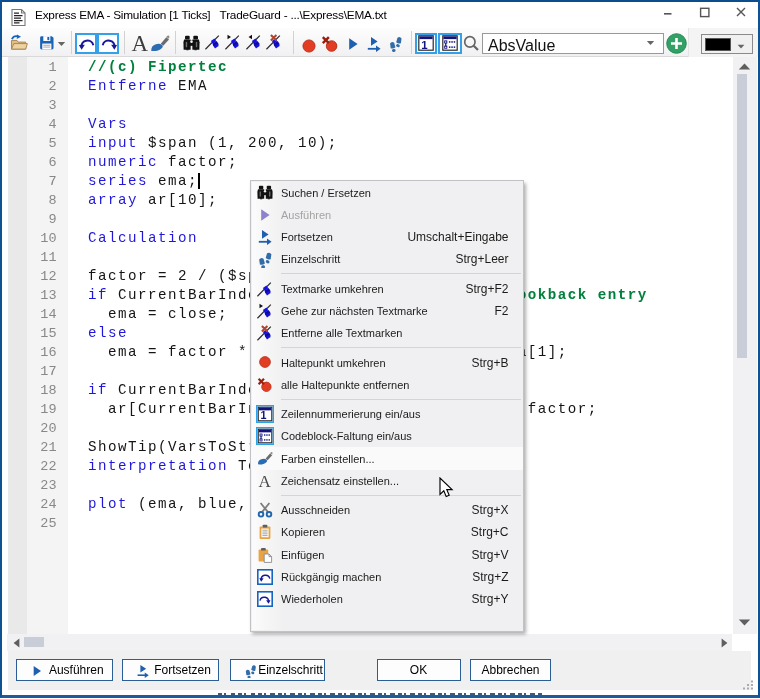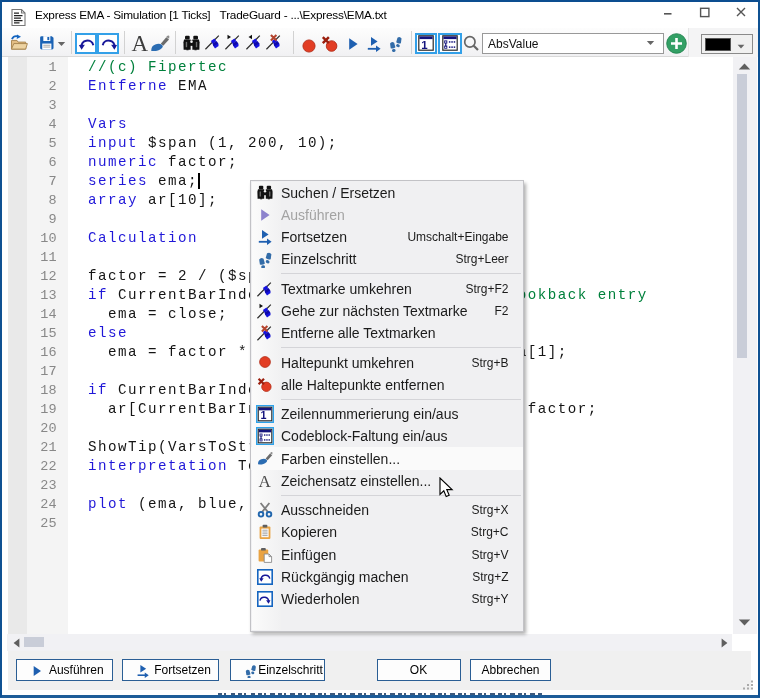--- a/index.html
+++ b/index.html
@@ -14,21 +14,21 @@
     background:linear-gradient(#fdfdfd,#f1f1f3); border-bottom:1px solid #d9d9d9; }
   
   #editor { position:absolute; left:1.5px; top:57px; width:755.5px; height:576.5px; background:#fff; }
   .gut1 { position:absolute; left:6.5px; top:0; width:19px; height:576.5px; background:#e9e9e9; }
   .gut2 { position:absolute; left:25.5px; top:0; width:41px; height:576.5px; background:#f4f4f4; }
   #lnums { position:absolute; left:0px; top:1px; width:55px; text-align:right;
     font-family:"Liberation Mono", monospace; font-size:13.5px; line-height:19px; color:#888; }
   #code { position:absolute; left:86.5px; top:1px; font-family:"Liberation Mono", monospace;
     font-size:14.2px; letter-spacing:1.48px; line-height:19px; color:#141414; white-space:pre; }
   #code .k { color:#2018d8; }
-  #code .c { color:#00803c; }
+  #code .c { color:#00803c;font-weight:bold; }
   #caret { position:absolute; left:196.5px; top:115.5px; width:2px; height:16px; background:#000; }
   
   #vsb { position:absolute; left:731.5px; top:0px; width:24px; height:576.5px; background:#f1f1f4; }
   #vthumb { position:absolute; left:4.3px; top:17px; width:9.4px; height:284px; background:#c9cdd8; }
   #hsb { position:absolute; left:6.5px; top:633.5px; width:725px; height:17.5px; background:#f1f1f4; }
   #hthumb { position:absolute; left:17.5px; top:3px; width:20px; height:10px; background:#c9cdd8; }
   #corner { position:absolute; left:731.5px; top:633.5px; width:26px; height:17.5px; background:#fff; }
   #footer { position:absolute; left:8px; top:651px; width:742.5px; height:38.5px; background:#f0f0f0; }
   
   .btn { position:absolute; top:7.5px; height:22.5px; border:1.4px solid #2a5e94; background:#fdfdfd;
@@ -41,21 +41,21 @@
     background:repeating-linear-gradient(90deg,#27486f 0 4px,transparent 4px 6px, #27486f 6px 8px, transparent 8px 12.5px, #27486f 12.5px 17px, transparent 17px 20px); }
   
   #menu { position:absolute; left:250px; top:179.5px; width:273.5px; height:452.5px;
     background:#f0f0f2; border:1px solid #c2c2c6; box-shadow:2px 2.5px 3.5px rgba(0,0,0,0.32);
     padding-top:1px; }
   #menu .gutter { position:absolute; left:1px; top:1px; bottom:1px; width:29px;
     background:linear-gradient(90deg,#fbfbfb, #f1f1f2); }
   .mi { position:relative; height:22.2px; display:flex; align-items:center; }
   .mi .ic { position:absolute; left:5.5px; top:3px; width:16px; height:16px; }
   .mi .txt { position:absolute; left:30px; top:50%; transform:translateY(-50%);
-    font-size:14px; color:#1b1b1b; white-space:pre; }
+    font-size:11px; color:#1b1b1b; white-space:pre; }
   .mi .sc { position:absolute; right:14px; top:50%; transform:translateY(-50%);
     font-size:12px; color:#1b1b1b; }
   .mi.dis .txt { color:#a3a3a3; }
   .mi.hl { background:#fafafa; }
   .msep { height:7.3px; position:relative; }
   .msep:after { content:""; position:absolute; left:30px; right:2px; top:3px; height:1px; background:#d4d4d8; }
 </style>
 </head>
 <body>
 <svg width="0" height="0" style="position:absolute">
@@ -298,21 +298,21 @@
     <svg class="abs" style="left:417.5px; top:35px;" width="16" height="16" viewBox="0 0 16 16">
         <use href="#sym-box1"></use>
       </svg>
     <svg class="abs" style="left:441.5px; top:35px;" width="16" height="16" viewBox="0 0 16 16">
         <use href="#sym-boxd"></use>
       </svg>
     <svg class="abs" style="left:461.5px; top:33.5px;" width="18" height="18" viewBox="0 0 16 16">
         <use href="#sym-mag"></use>
       </svg>
     <div class="abs" style="left:482px; top:32.5px; width:182px; height:21px; border:1px solid #999; background:#fff;"></div>
-    <div class="abs" style="left:488px; top:37px; font-size:12px; color:#111;">AbsValue</div>
+    <div class="abs" style="left:488px; top:37px; font-size:16px; color:#111;">AbsValue</div>
     <svg class="abs" style="left:646px; top:40px;" width="9" height="6" viewBox="0 0 9 6">
         <path d="M0.8 1 L4.5 5 L8.2 1 Z" fill="#666"></path>
       </svg>
     <svg class="abs" style="left:666px; top:32.5px;" width="21" height="21" viewBox="0 0 21 21">
       <circle cx="10.5" cy="10.5" r="9.8" fill="#33a065"></circle>
       <circle cx="10.5" cy="10.5" r="9.8" fill="none" stroke="#248550" stroke-width="0.9"></circle>
       <path d="M10.5 5 V16 M5 10.5 H16" stroke="#fff" stroke-width="2.6"></path>
     </svg>
     <div class="abs" style="left:688px; top:28px; width:69.5px; height:28.5px; background:#f4f4f5; border-left:1px solid #e4e4e4;"></div>
     <div class="abs" style="left:701px; top:34px; width:51.5px; height:19.5px; background:#f0f0f0; border:1px solid #8a8a8a;"></div>

